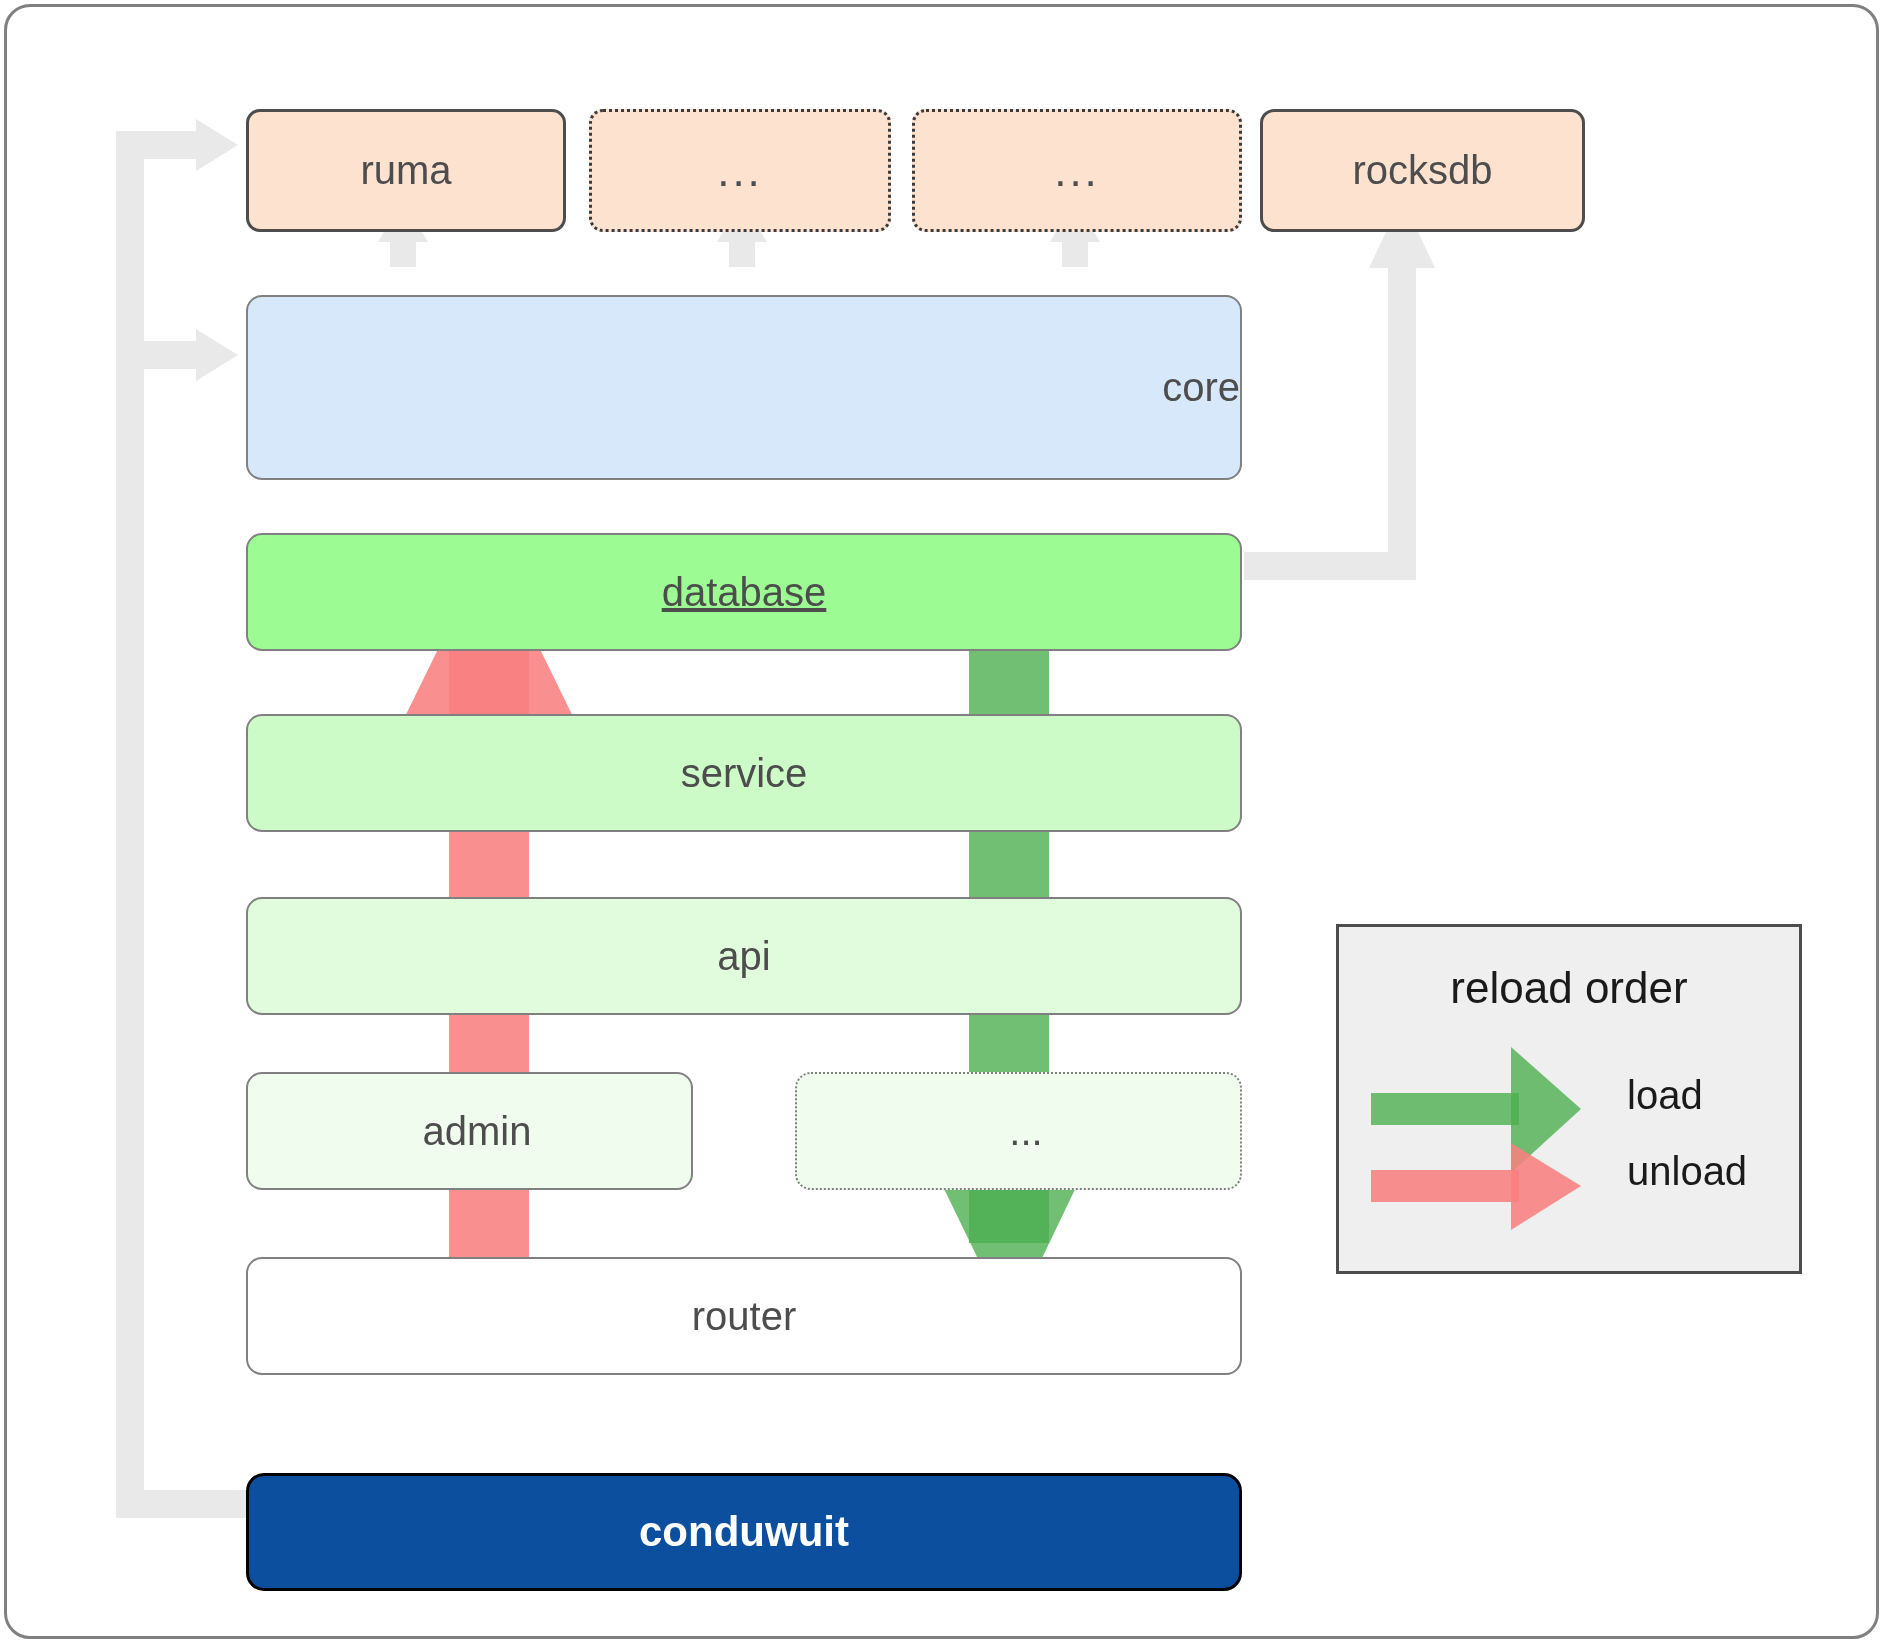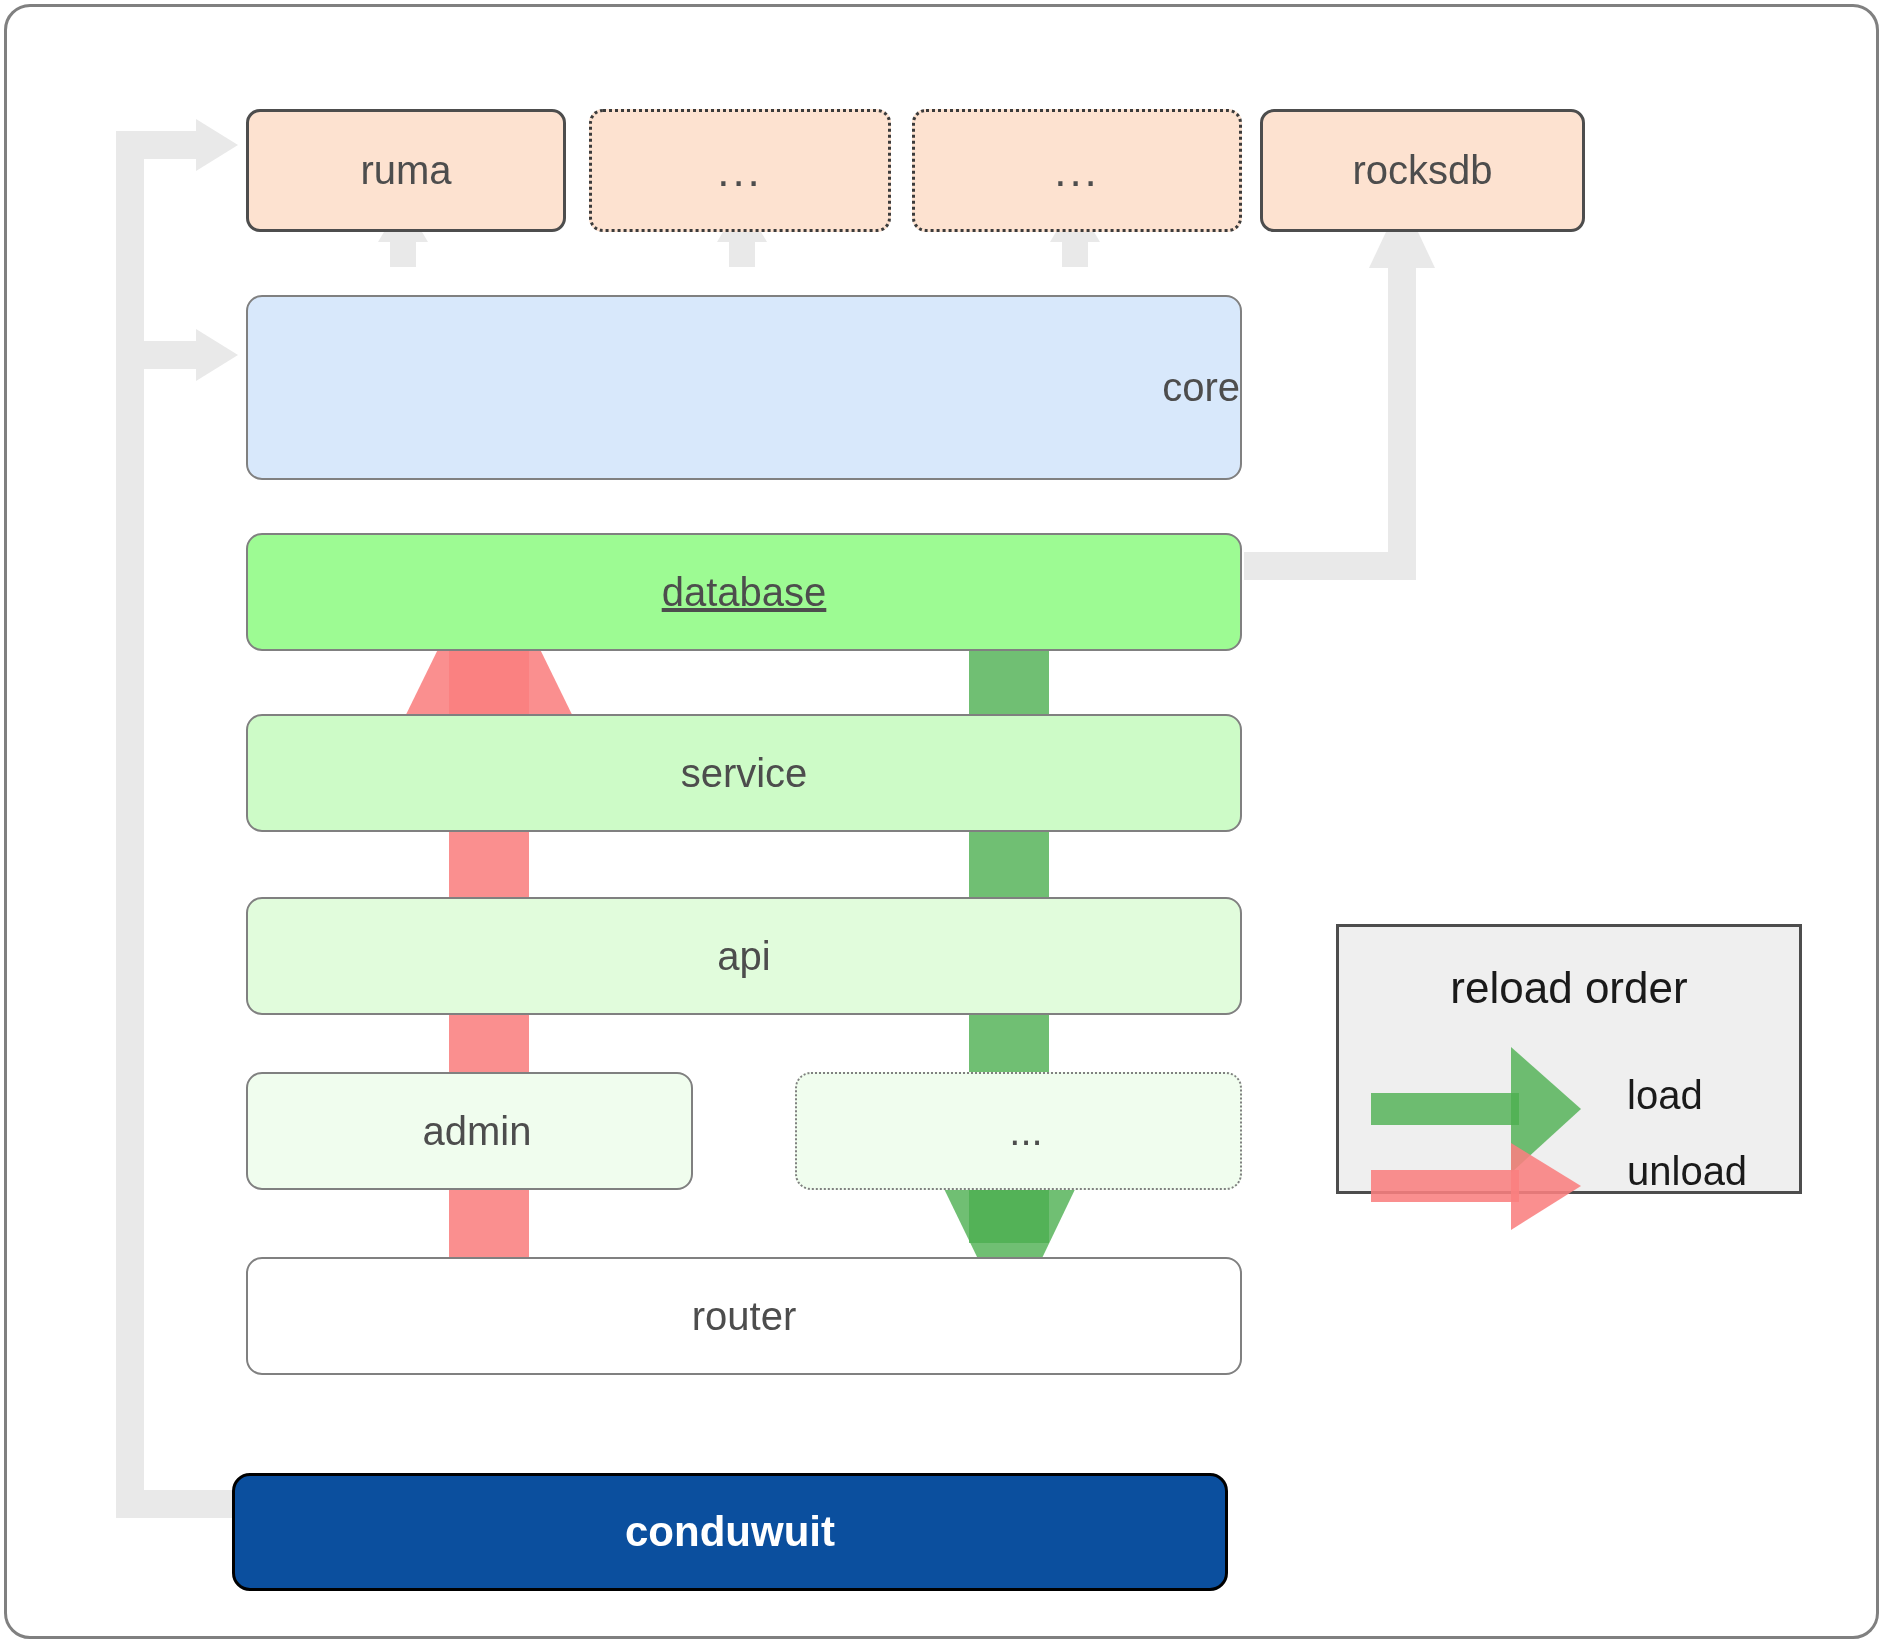--- a/index.html
+++ b/index.html
@@ -66,21 +66,21 @@
     border: 3px solid #000000;
     border-radius: 18px;
     color: #ffffff;
     font-size: 42px;
     font-weight: bold;
   }
   
   .legend {
     position: absolute;
     left: 1336px; top: 924px;
-    width: 466px; height: 270px;
+    width: 466px; height: 350px;
     background: #efefef;
     border: 3px solid #4d4d4d;
   }
   .legend-title {
     position: absolute; left: 0; top: 36px; width: 100%;
     text-align: center;
     font-size: 44px;
     color: #1a1a1a;
   }
   .legend-label {
@@ -184,21 +184,21 @@
   </div>
 
   <div class="node layer-box adm-box dotted" style="left:795px; top:1043px; width:447px; height:118px;">
     <span class="node-label dots">...</span>
   </div>
 
   <div class="node layer-box router-box" style="left:246px; top:1228px; width:996px; height:118px;">
     <span class="node-label">router</span>
   </div>
 
-  <div class="node root-box" style="left:232px; top:1444px; width:996px; height:118px;">
+  <div class="node root-box" style="left:246px; top:1444px; width:996px; height:118px;">
     <span class="node-label">conduwuit</span>
   </div>
 
   <div class="legend">
     <div class="legend-title">reload order</div>
 
     <svg width="466" height="367" viewBox="0 0 466 367" style="position:absolute;left:0;top:0;">
 
       <g>
         <rect x="32" y="166" width="148" height="32" fill="#4caf50" fill-opacity="0.80"></rect>

